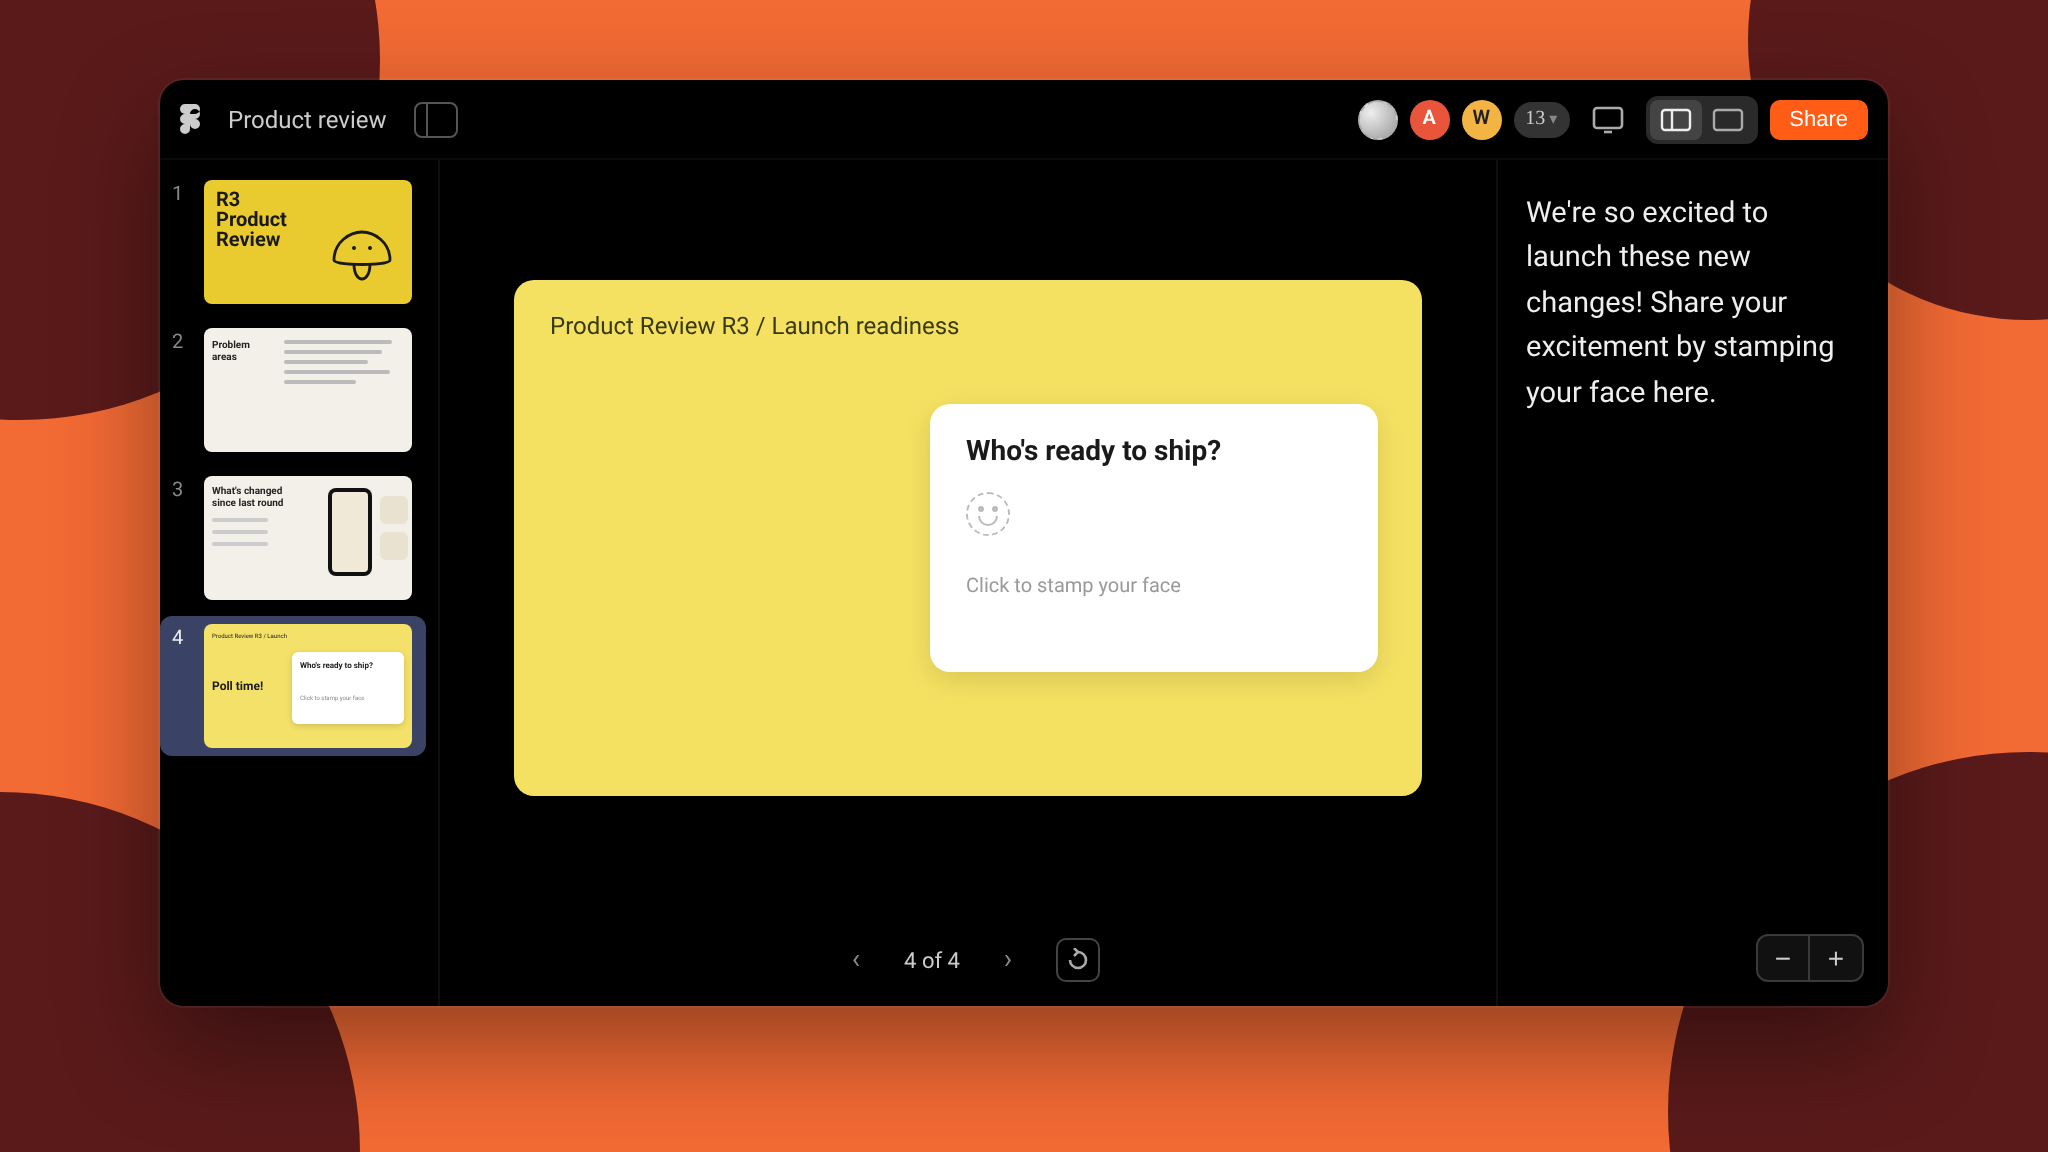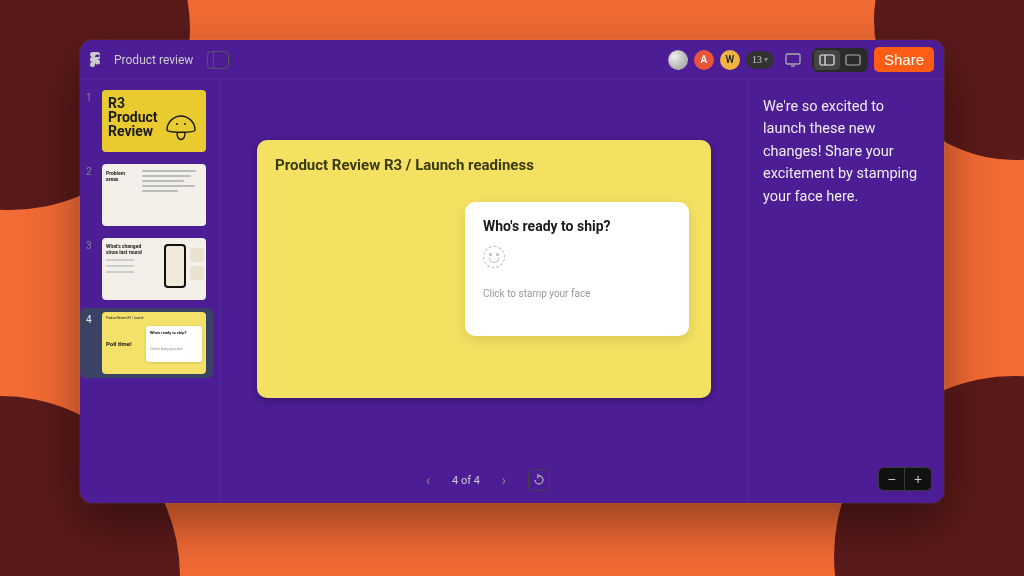--- a/index.html
+++ b/index.html
@@ -10,21 +10,21 @@
   position: relative;
 }
 .bg-blob { position: absolute; background: #5a1a1a; border-radius: 50%; }
 .blob1 { width: 360px; height: 360px; top: -150px; left: -170px; }
 .blob2 { width: 360px; height: 360px; bottom: -180px; left: -180px; }
 .blob3 { width: 360px; height: 360px; bottom: -160px; right: -170px; }
 .blob4 { width: 280px; height: 280px; top: -120px; right: -130px; }
 
 .window {
   position: absolute; top: 40px; left: 80px; width: 864px; height: 463px;
-  background: #4c1d95; border-radius: 12px; display: flex; flex-direction: column;
+  background: #000000; border-radius: 12px; display: flex; flex-direction: column;
   box-shadow: 0 0 0 1px rgba(255,255,255,0.05), 0 20px 50px rgba(0,0,0,0.4);
 }
 .toolbar {
   height: 40px; display: flex; align-items: center; padding: 0 10px;
   border-bottom: 1px solid rgba(255,255,255,0.04);
 }
 .toolbar-left { display: flex; align-items: center; gap: 8px; }
 .logo { width: 16px; height: 16px; color: #ccc; display: flex; align-items: center; }
 .doc-title { color: #ccc; font-size: 12px; }
 .panel-btn {
@@ -46,36 +46,36 @@
 }
 .chevd { font-size: 8px; color: #888; }
 .tb-icon-btn {
   width: 26px; height: 22px; border-radius: 4px; display: flex; align-items: center; justify-content: center;
   color: #aaa;
 }
 .tb-seg { display: flex; background: #2a2a2a; border-radius: 6px; padding: 2px; }
 .tb-seg .seg { width: 26px; height: 20px; border-radius: 4px; display: flex; align-items: center; justify-content: center; color: #aaa; }
 .tb-seg .seg.active { background: #444; color: #eee; }
 .share-btn {
-  background: #ff5c16; color: #fff; font-size: 15px; font-weight: 500;
+  background: #ff5c16; color: #fff; font-size: 11px; font-weight: 500;
   padding: 4px 10px; border-radius: 5px; border: none;
 }
 
 .body { flex: 1; display: flex; min-height: 0; }
 
 .thumb-col { width: 140px; padding: 6px 6px 6px 0; border-right: 1px solid rgba(255,255,255,0.06); overflow: hidden; }
 .thumb-row { display: flex; gap: 6px; padding: 4px 6px; border-radius: 6px; margin-bottom: 4px; }
 .thumb-row.selected { background: #3a4366; }
 .thumb-num { width: 10px; color: #888; font-size: 10px; padding-top: 2px; }
 .thumb {
   width: 104px; height: 62px; border-radius: 4px; background: #f3e169;
   position: relative; overflow: hidden; flex-shrink: 0;
 }
 .thumb.t1 { background: #eacb2f; }
-.thumb.t1 .t1-title { position: absolute; left: 6px; top: 6px; font-size: 14px; font-weight: 700; color: #1a1a1a; line-height: 1; }
+.thumb.t1 .t1-title { position: absolute; left: 6px; top: 6px; font-size: 10px; font-weight: 700; color: #1a1a1a; line-height: 1; }
 .thumb.t1 .shroom { position: absolute; right: 4px; bottom: 2px; width: 42px; height: 40px; }
 .thumb.t2 { background: #f2f0e9; display: flex; }
 .thumb.t2 .t2l { width: 36px; padding: 6px 4px; font-size: 5px; font-weight: 700; color: #222; }
 .thumb.t2 .t2r { flex: 1; padding: 6px 4px; }
 .thumb.t2 .line { height: 2px; background: #bbb; margin-bottom: 3px; border-radius: 1px; }
 .thumb.t3 { background: #f2f0e9; display: flex; }
 .thumb.t3 .t3l { width: 44px; padding: 6px 4px; }
 .thumb.t3 .t3l .h { font-size: 5px; font-weight: 700; color: #222; line-height: 1.1; }
 .thumb.t3 .t3l .b { height: 2px; background: #ccc; border-radius: 1px; margin-top: 4px; width: 28px; }
 .thumb.t3 .phone { position: absolute; right: 20px; top: 6px; width: 22px; height: 44px; background: #111; border-radius: 4px; padding: 2px; }
@@ -88,21 +88,21 @@
 .thumb.t4 .card { position: absolute; right: 4px; top: 14px; width: 56px; height: 36px; background: #fff; border-radius: 3px; box-shadow: 0 1px 3px rgba(0,0,0,0.15); padding: 4px; }
 .thumb.t4 .card .q { font-size: 4px; font-weight: 700; color: #222; }
 .thumb.t4 .card .hint { font-size: 3px; color: #888; margin-top: 12px; }
 
 .canvas-col { flex: 1; display: flex; flex-direction: column; min-width: 0; }
 .canvas-area { flex: 1; display: flex; align-items: center; justify-content: center; padding: 10px 12px; }
 .slide {
   width: 454px; height: 258px; background: #f5e161; border-radius: 10px; position: relative;
   box-shadow: 0 2px 8px rgba(0,0,0,0.3);
 }
-.breadcrumb { position: absolute; left: 18px; top: 16px; font-size: 15px; color: #3a3a10; font-weight: 700; }
+.breadcrumb { position: absolute; left: 18px; top: 16px; font-size: 12px; color: #3a3a10; font-weight: 400; }
 .headline { position: absolute; left: 18px; top: 120px; font-size: 26px; font-weight: 700; color: #111; }
 .poll-card {
   position: absolute; right: 22px; top: 62px; width: 224px; height: 134px;
   background: #fff; border-radius: 10px; box-shadow: 0 4px 14px rgba(0,0,0,0.12);
   padding: 16px 18px;
 }
 .poll-q { font-size: 14px; font-weight: 700; color: #1a1a1a; }
 .stamp-circle {
   width: 22px; height: 22px; border: 1.5px dashed #bbb; border-radius: 50%;
   margin-top: 12px; position: relative;

